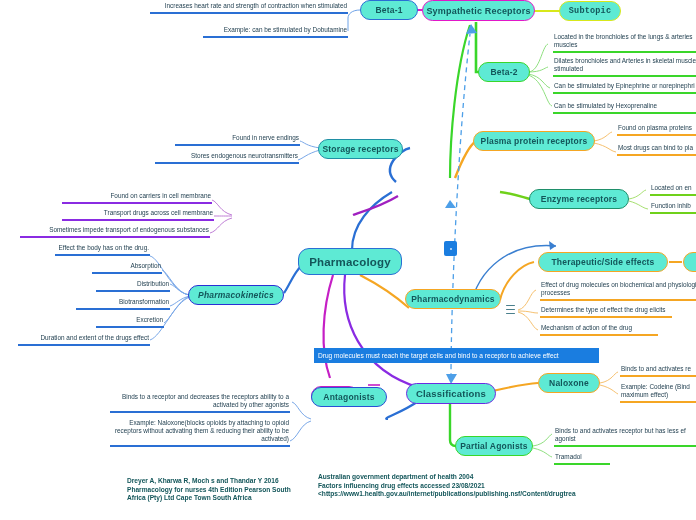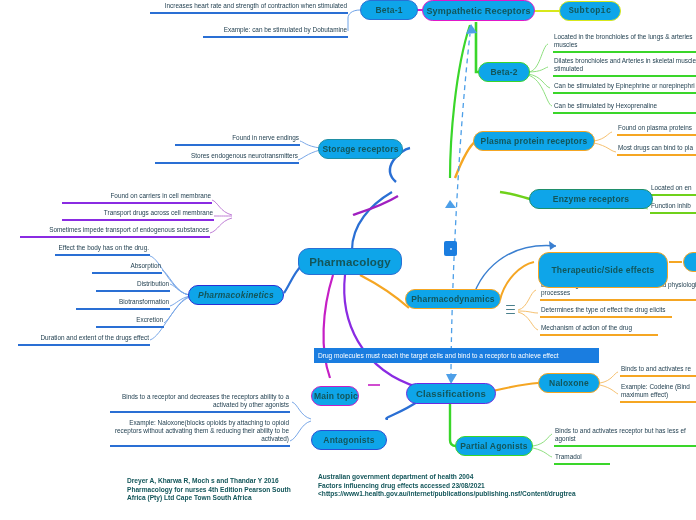--- a/index.html
+++ b/index.html
@@ -9,21 +9,21 @@
   }
   #canvas{position:absolute;left:0;top:0;width:696px;height:520px;overflow:hidden;}
   svg.wires{position:absolute;left:0;top:0;width:696px;height:520px;pointer-events:none;}
 
   
   .node{
     position:absolute;
     box-sizing:border-box;
     border:1.6px solid #333;
     border-radius:11px;
-    background:#0ea5e9;
+    background:#5eead4;
     color:#13565a;
     font-weight:bold;
     display:flex;align-items:center;justify-content:center;
     text-align:center;
     letter-spacing:.2px;
     white-space:nowrap;
     z-index:5;
   }
   .node.main{font-size:11.5px;}
   .node.lvl1{font-size:9.5px;}
@@ -221,51 +221,51 @@
 
   <div class="node lvl2" style="left:318px;top:139px;width:85px;height:20px;border-color:#1f8fa4;">
     <span>Storage receptors</span>
   </div>
 
 
   <div class="node lvl2" style="left:473px;top:131px;width:122px;height:20px;border-color:#f5a623;">
     <span>Plasma protein receptors</span>
   </div>
 
-  <div class="node lvl2" style="left:529px;top:189px;width:124px;height:20px;border-color:#1f8f6a;">
+  <div class="node lvl2" style="left:529px;top:189px;width:100px;height:20px;border-color:#1f8f6a;">
     <span>Enzyme receptors</span>
   </div>
 
   <div class="node lvl2" style="left:188px;top:285px;width:96px;height:20px;border-color:#2a2fd4;font-style:italic;">
     <span>Pharmacokinetics</span>
   </div>
 
   <div class="node lvl2" style="left:405px;top:289px;width:96px;height:20px;border-color:#f5a623;">
     <span>Pharmacodynamics</span>
   </div>
 
-  <div class="node lvl2" style="left:538px;top:252px;width:130px;height:36px;border-color:#f5a623;">
+  <div class="node lvl2" style="left:538px;top:252px;width:130px;height:20px;border-color:#f5a623;">
     <span>Therapeutic/Side effects</span>
   </div>
 
   <div class="node lvl2" style="left:683px;top:252px;width:40px;height:20px;border-color:#f5a623;"></div>
 
   <div class="node lvl1" style="left:406px;top:383px;width:90px;height:21px;border-color:#6a2be2;">
     <span>Classifications</span>
   </div>
 
   <div class="node lvl2" style="left:311px;top:386px;width:48px;height:20px;border-color:#c51fc5;justify-content:flex-end;">
     <span>Main topic</span>
   </div>
 
   <div class="node lvl2" style="left:538px;top:373px;width:62px;height:20px;border-color:#f5a623;">
     <span>Naloxone</span>
   </div>
 
-  <div class="node lvl2" style="left:311px;top:430px;width:76px;height:20px;border-color:#2a4fd4;text-align:right;">
+  <div class="node lvl2" style="left:311px;top:387px;width:76px;height:20px;border-color:#2a4fd4;text-align:right;">
     <span>Antagonists</span>
   </div>
 
   <div class="node lvl2" style="left:455px;top:436px;width:78px;height:20px;border-color:#3ad62a;">
     <span>Partial Agonists</span>
   </div>
 
   <div class="leaf r" style="left:150px;top:2px;width:198px;border-bottom-color:#2a6fd4;">Increases heart rate and strength of contraction when stimulated</div>
   <div class="leaf r" style="left:203px;top:26px;width:145px;border-bottom-color:#2a6fd4;">Example: can be stimulated by Dobutamine</div>
 

